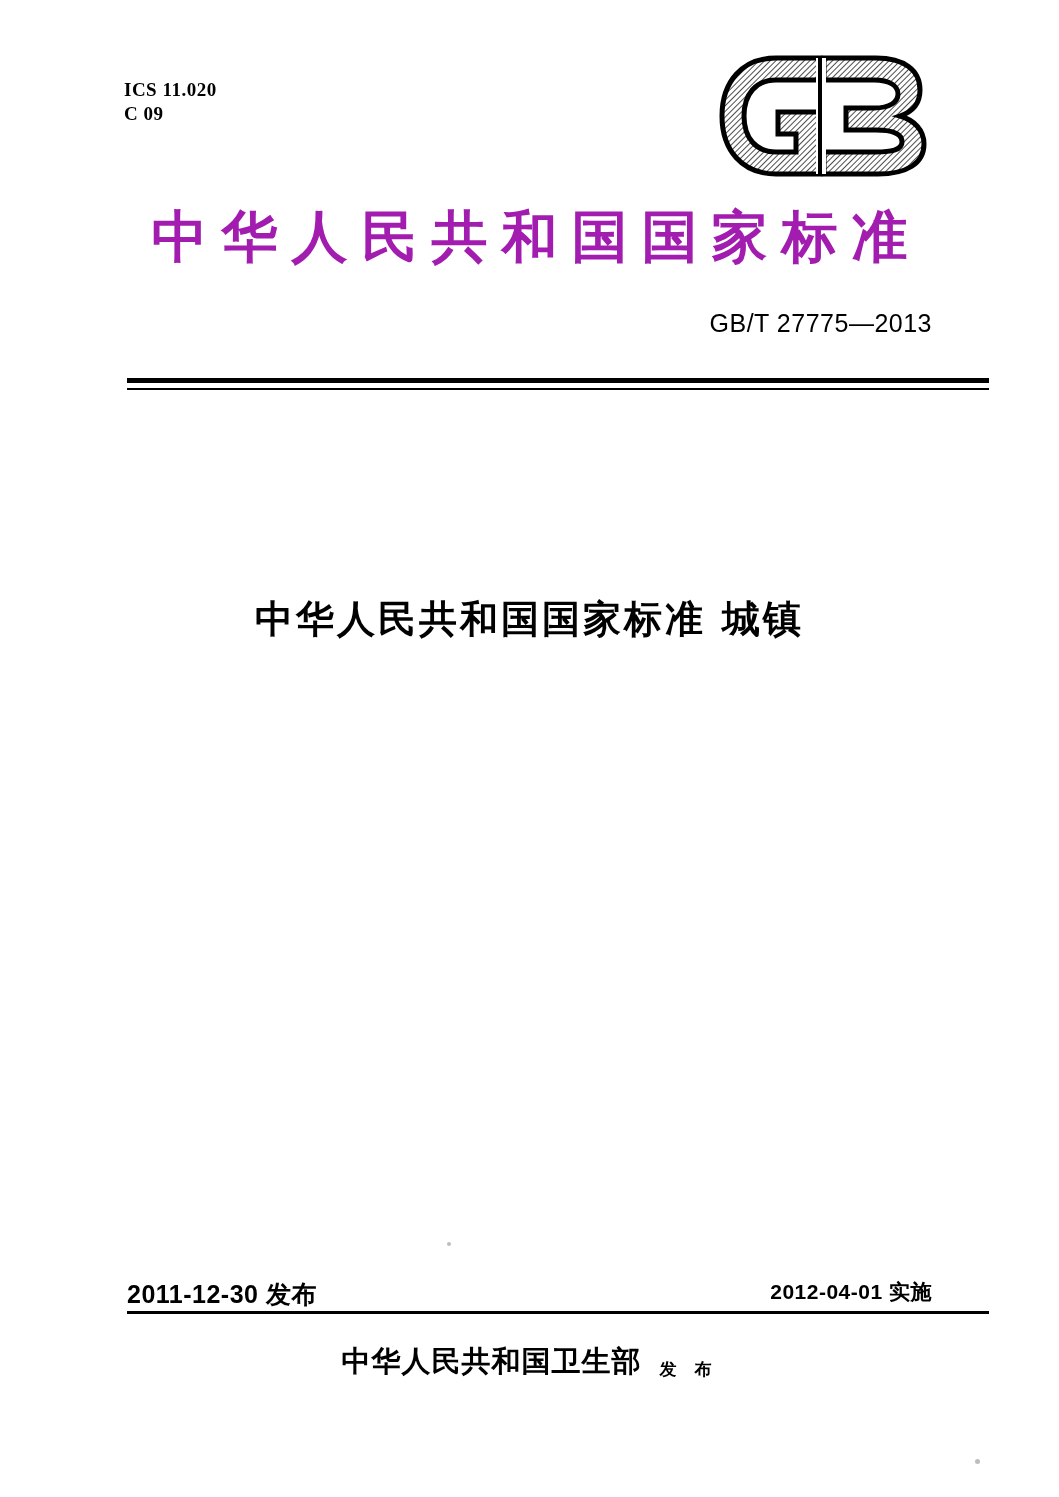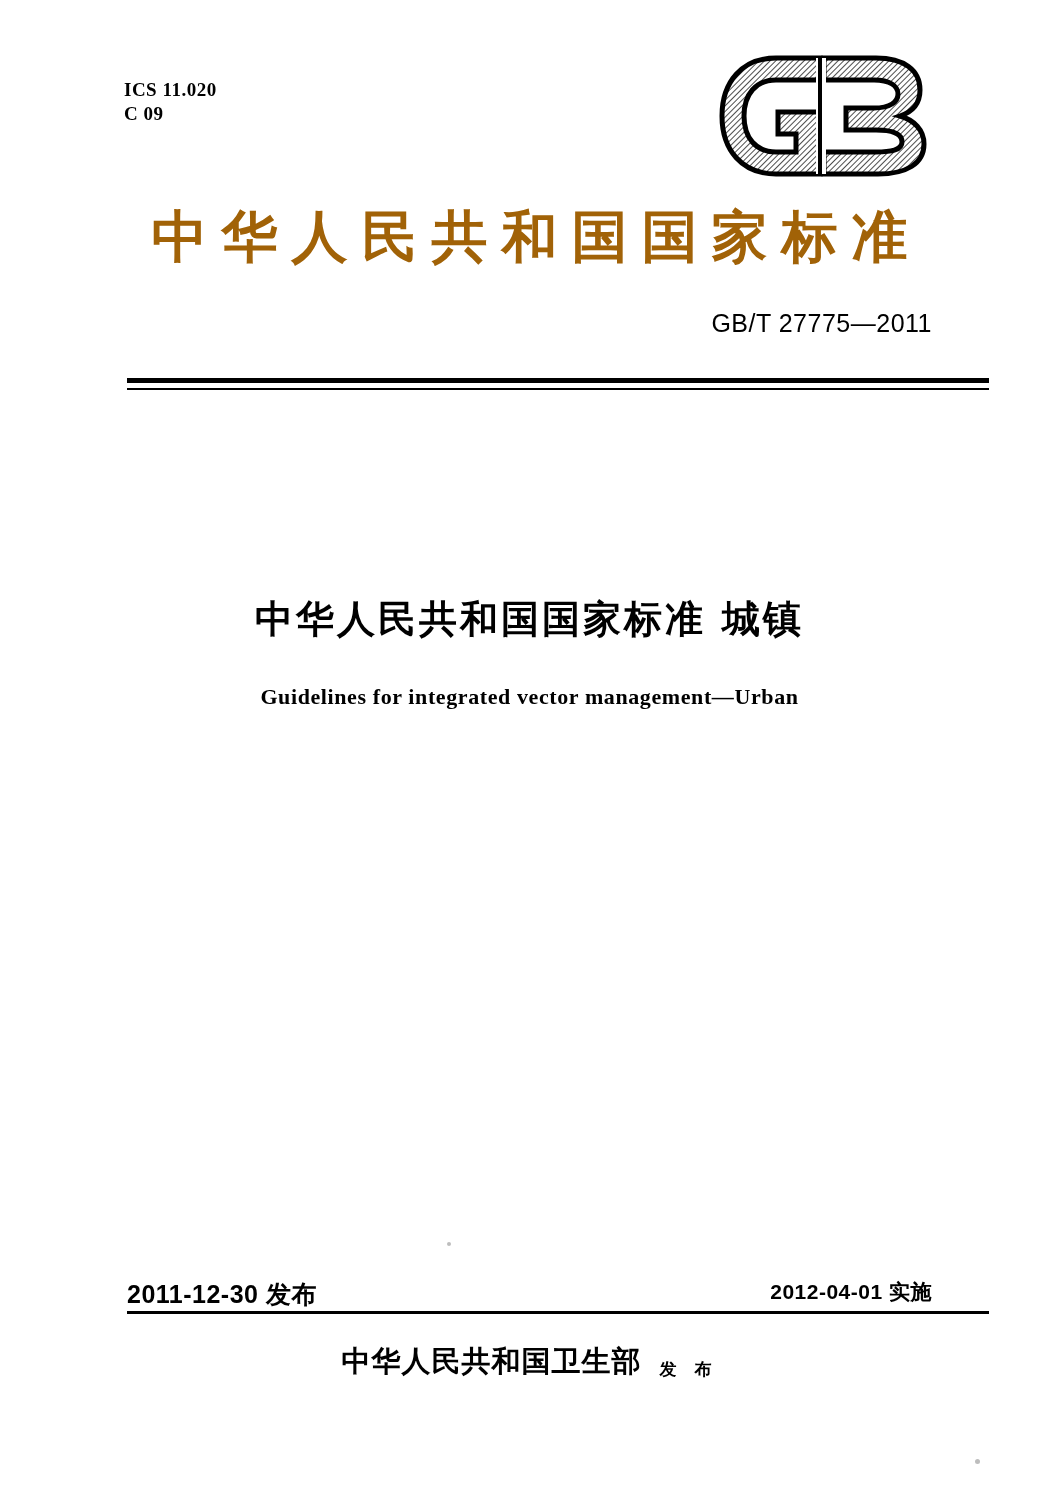--- a/index.html
+++ b/index.html
@@ -53,21 +53,21 @@
     position: absolute;
     left: 0;
     right: 0;
     top: 196px;
     text-align: center;
     font-family: "DejaVu Serif", serif;
     font-weight: bold;
     font-size: 56px;
     letter-spacing: 14px;
     text-indent: 14px;
-    color: #a16207;
+    color: #a21caf;
   }
 
   
   .std-number {
     position: absolute;
     right: 127px;
     top: 305px;
     font-family: "Liberation Sans", sans-serif;
     font-size: 25px;
     font-weight: normal;
@@ -228,27 +228,26 @@
                C 182 34, 174 28, 158 28
                L 108 28 Z" fill="url(#hatch)" stroke="#000000" stroke-width="5"></path>
 
       <rect x="100" y="6" width="10" height="116" fill="#ffffff"></rect>
       <line x1="104" y1="6" x2="104" y2="122" stroke="#000000" stroke-width="4"></line>
     </svg>
   </div>
 
   <div class="nat-title">中华人民共和国国家标准</div>
 
-  <div class="std-number">GB/T 27775—2011</div>
+  <div class="std-number">GB/T 27775—2013</div>
 
   <div class="rule rule-top"></div>
   <div class="rule rule-thin"></div>
 
   <div class="doc-title-cn">中华人民共和国国家标准  城镇</div>
-  <div class="doc-title-en">Guidelines for integrated vector management—Urban</div>
 
   <div class="speckle" style="left:447px; top:1238px; width:4px; height:4px;"></div>
   <div class="speckle" style="left:975px; top:1455px; width:5px; height:5px;"></div>
 
   <div class="date-issue">2011-12-30 发布</div>
   <div class="date-impl">2012-04-01 实施</div>
   <div class="rule-bottom"></div>
 
   <div class="publisher">
     <div class="publisher-names">

